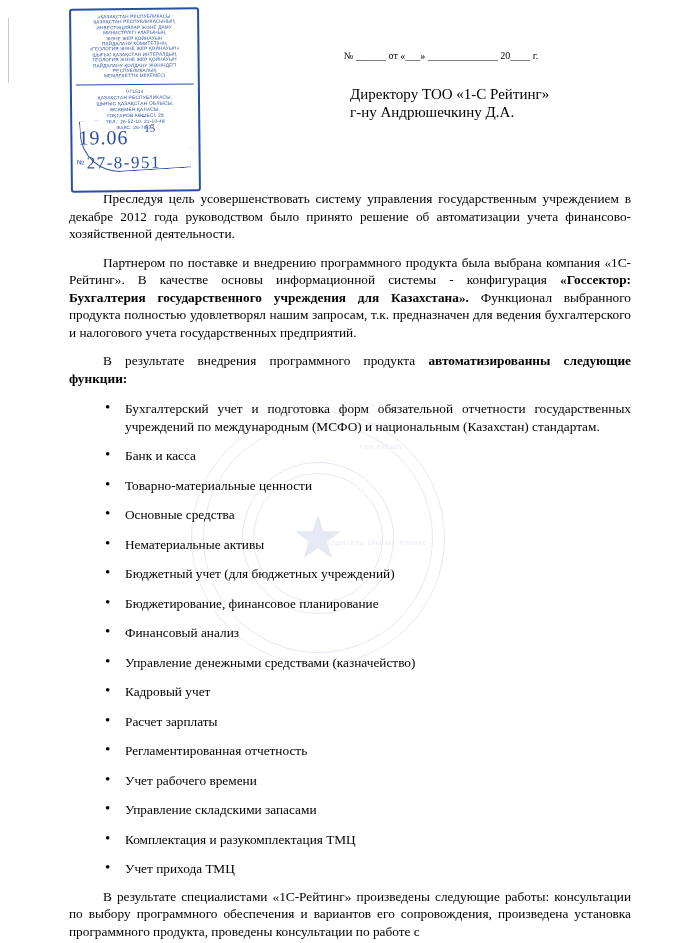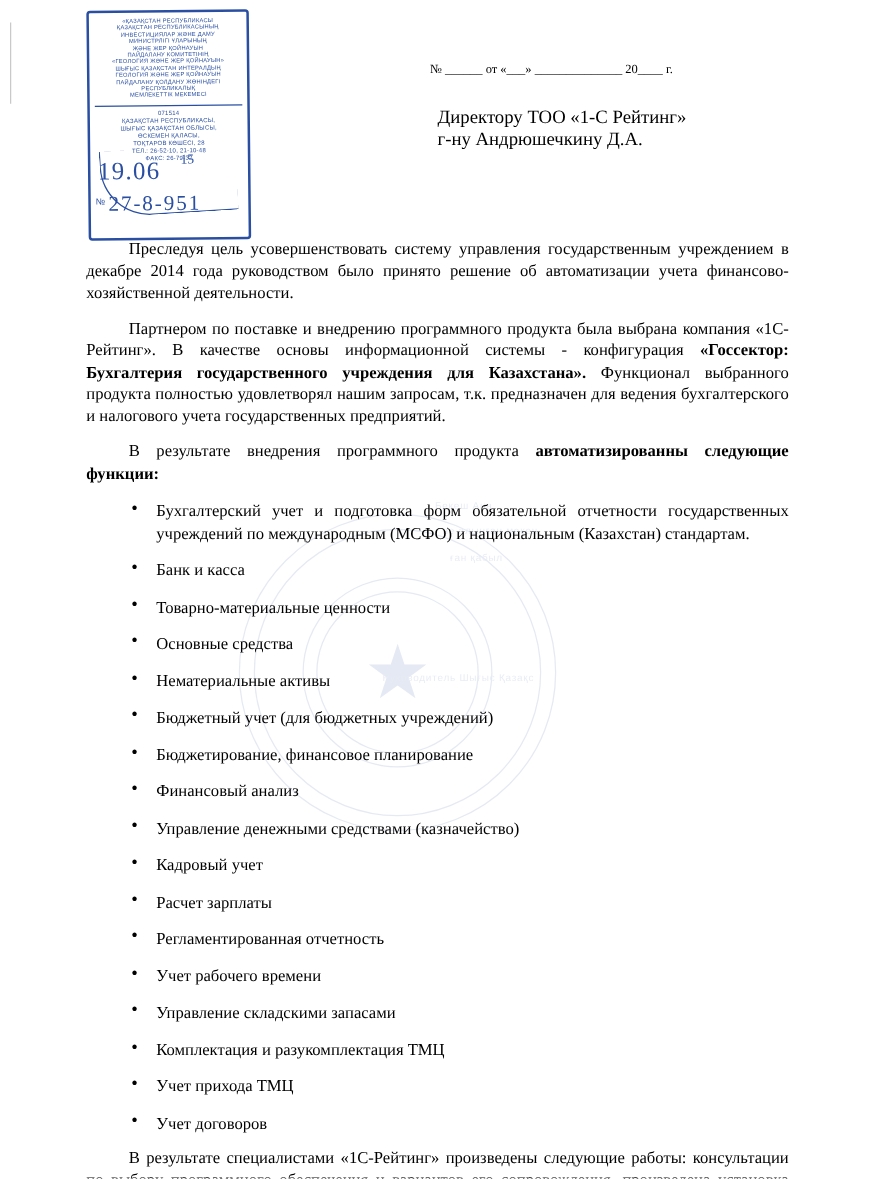--- a/index.html
+++ b/index.html
@@ -267,21 +267,21 @@
 
   <div class="hdr-number">№ ______ от «___» ______________ 20____ г.</div>
   <div class="hdr-addr">
     <div>Директору ТОО «1-С Рейтинг»</div>
     <div>г-ну Андрюшечкину Д.А.</div>
   </div>
 
 
   <div class="body-area">
 
-    <p class="para">Преследуя цель усовершенствовать систему управления государственным учреждением в декабре 2014 года руководством было принято решение об автоматизации учета финансово-хозяйственной деятельности.</p>
+    <p class="para">Преследуя цель усовершенствовать систему управления государственным учреждением в декабре 2012 года руководством было принято решение об автоматизации учета финансово-хозяйственной деятельности.</p>
 
     <p class="para"><span>Партнером по поставке и внедрению программного продукта была выбрана компания «1С-Рейтинг». В качестве основы информационной системы - конфигурация </span><b>«Госсектор: Бухгалтерия государственного учреждения для Казахстана».</b><span> Функционал выбранного продукта полностью удовлетворял нашим запросам, т.к. предназначен для ведения бухгалтерского и налогового учета государственных предприятий.</span></p>
 
     <p class="para nogap"><span>В результате внедрения программного продукта </span><b>автоматизированны следующие функции:</b></p>
 
     <ul class="func-list">
       <li class="multiline">Бухгалтерский учет и подготовка форм обязательной отчетности государственных учреждений по международным (МСФО) и национальным (Казахстан) стандартам.</li>
       <li>Банк и касса</li>
       <li>Товарно-материальные ценности</li>
       <li>Основные средства</li>
@@ -290,19 +290,18 @@
       <li>Бюджетирование, финансовое планирование</li>
       <li>Финансовый анализ</li>
       <li>Управление денежными средствами (казначейство)</li>
       <li>Кадровый учет</li>
       <li>Расчет зарплаты</li>
       <li>Регламентированная отчетность</li>
       <li>Учет рабочего времени</li>
       <li>Управление складскими запасами</li>
       <li>Комплектация и разукомплектация ТМЦ</li>
       <li>Учет прихода ТМЦ</li>
-      <li>Учет договоров</li>
     </ul>
 
     <p class="para">В результате специалистами «1С-Рейтинг» произведены следующие работы: консультации по выбору программного обеспечения и вариантов его сопровождения, произведена установка программного продукта, проведены консультации по работе с</p>
 
   </div>
 </div>
 
 </body></html>

